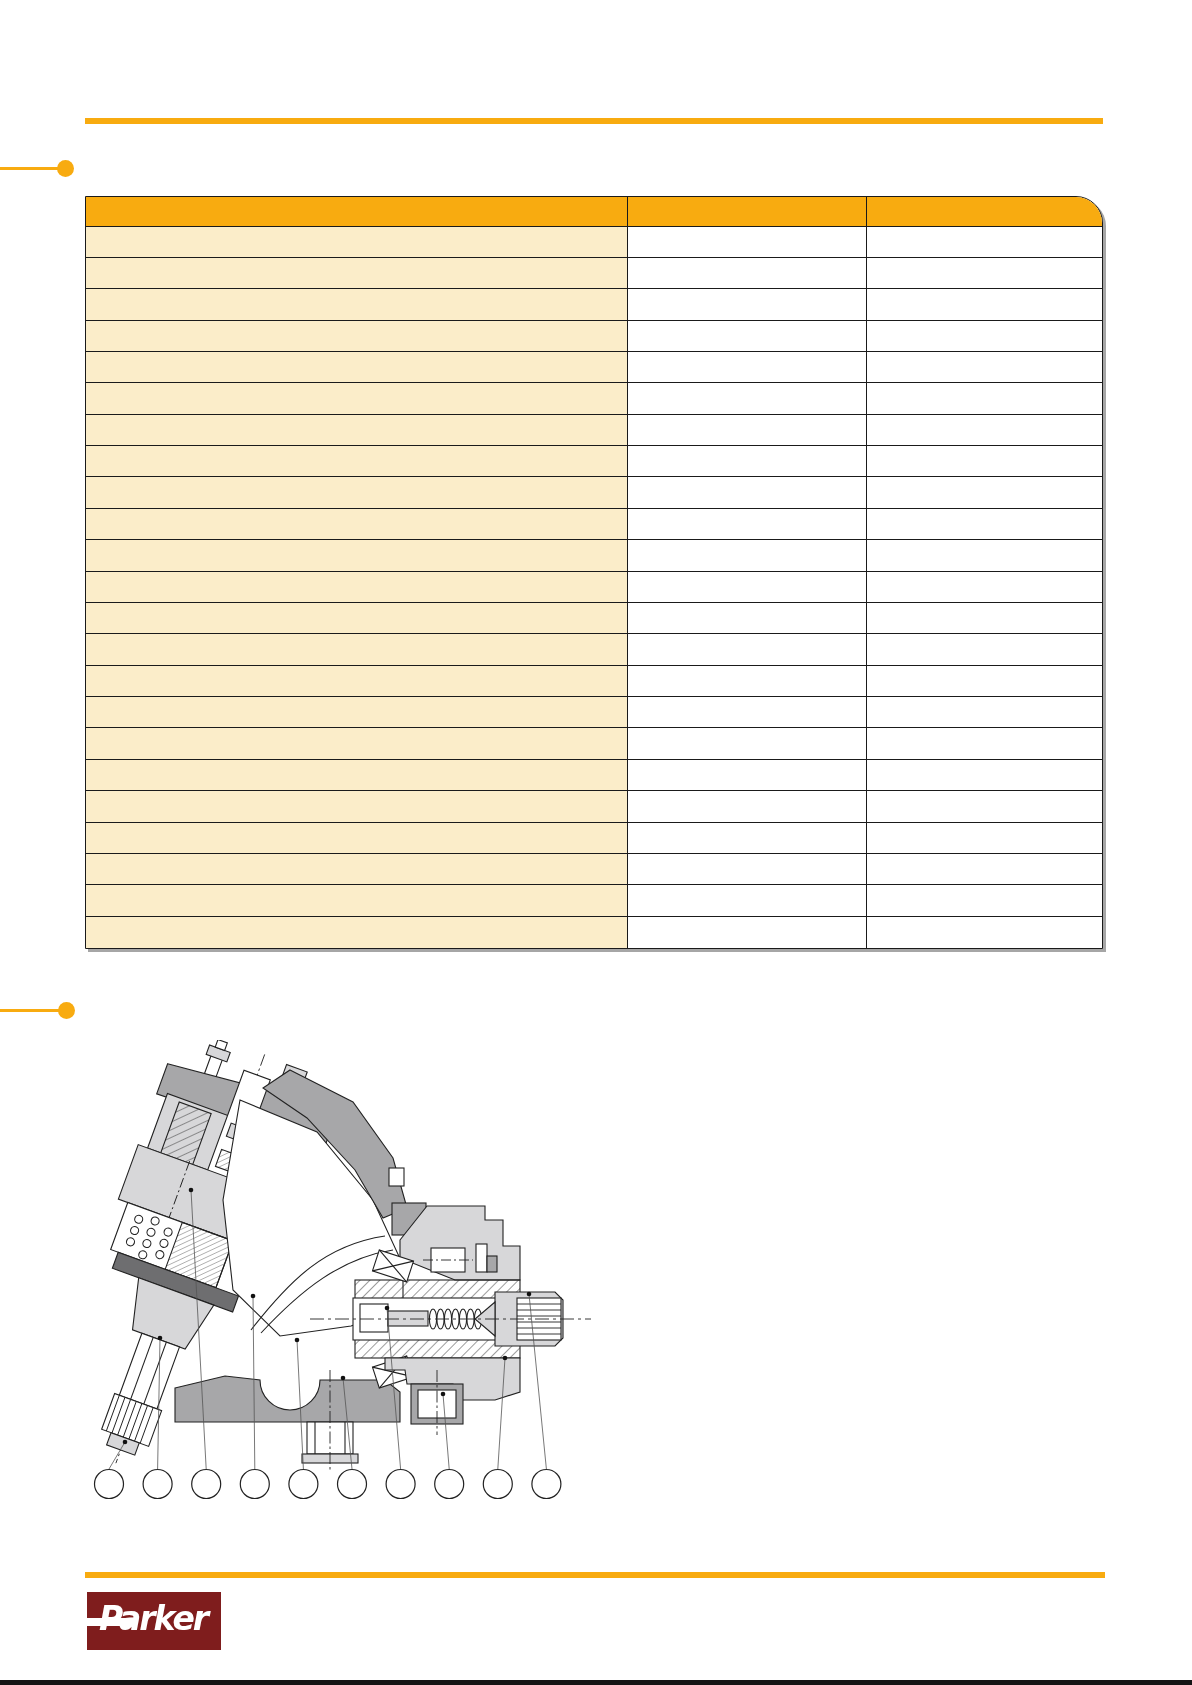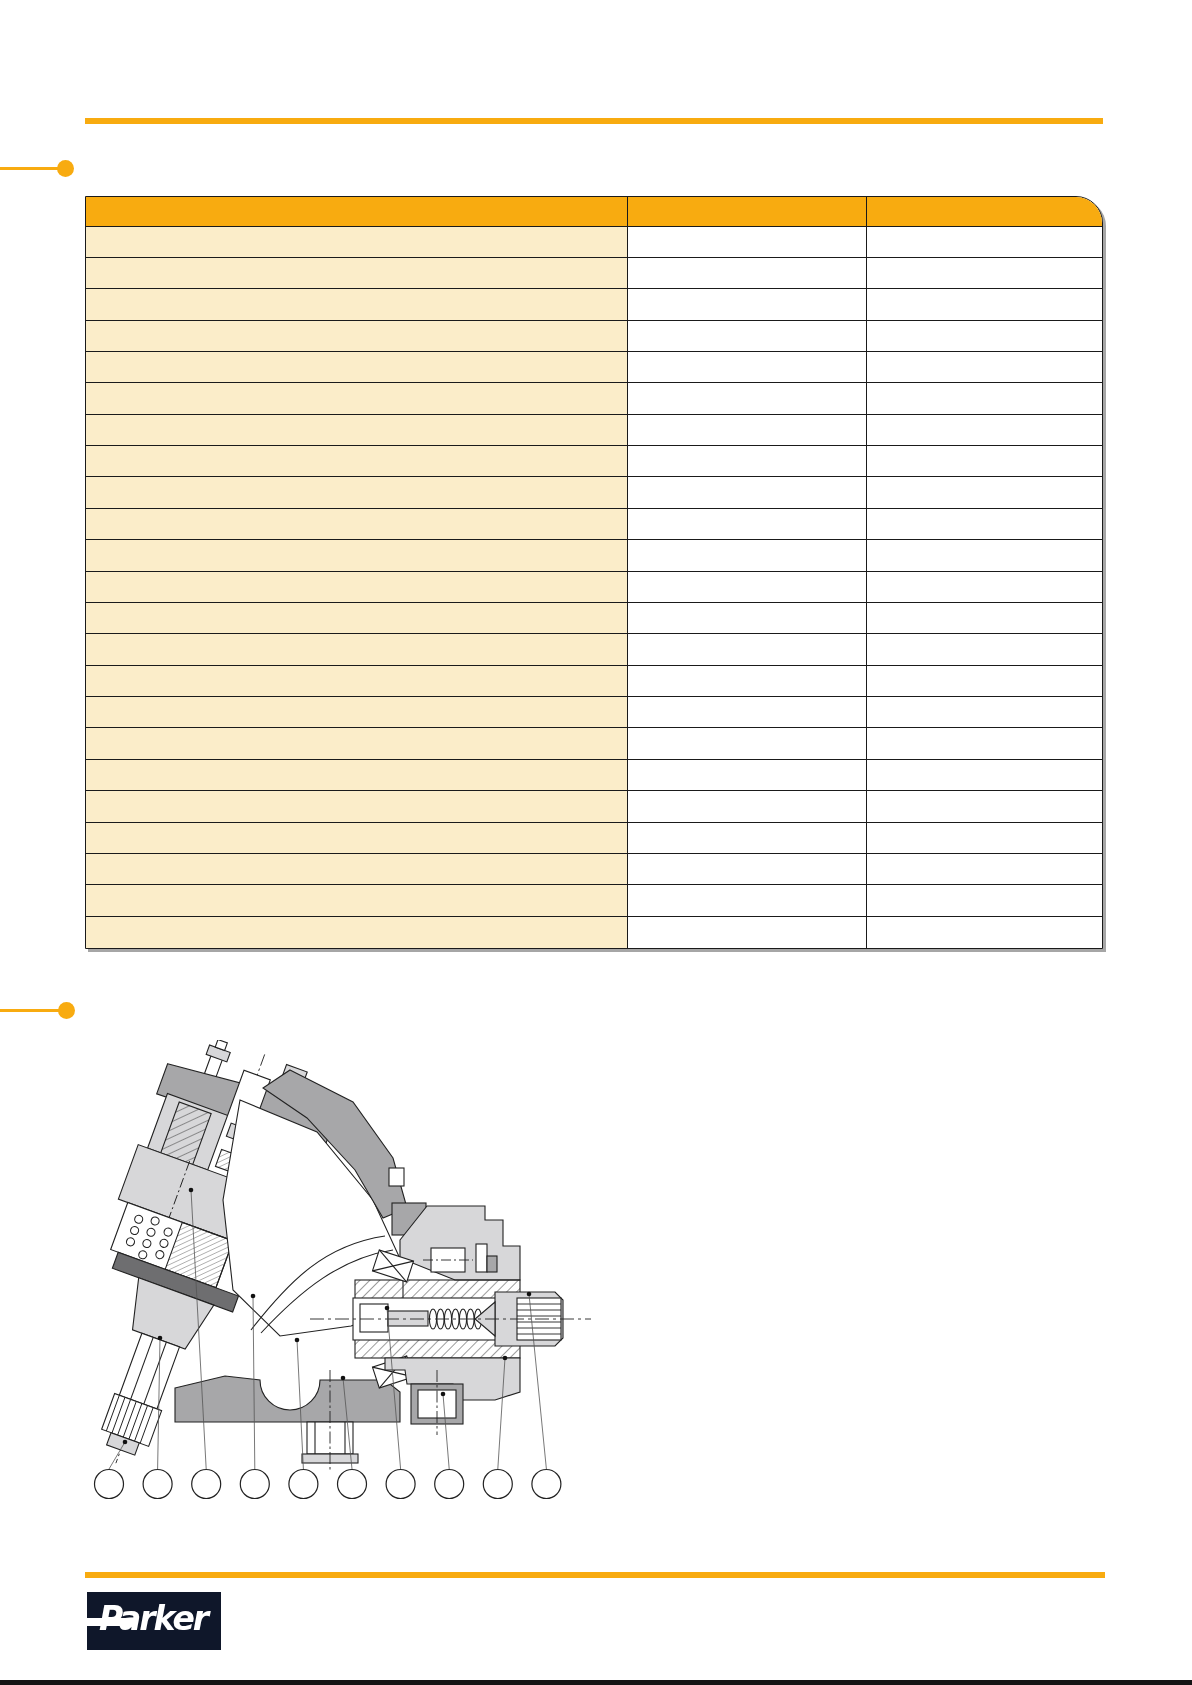--- a/index.html
+++ b/index.html
@@ -31,21 +31,21 @@
   .t-row.head > div{background:#F8AB10; border-bottom:1.6px solid #1a1a1a;}
   .t-row:last-child > div{border-bottom:none;}
   .t-row > div.c1{background:#FBEDC9;}
   .t-row.head > div.c1{background:#F8AB10;}
   .t-row > div.c2, .t-row > div.c3{background:#ffffff;}
   .t-row.head > div.c2, .t-row.head > div.c3{background:#F8AB10;}
   .t-row > div{font-size:13px; color:#1a1a1a; padding:4px 8px; overflow:hidden;}
   
   .drawing{position:absolute; left:55px; top:1040px; width:540px; height:460px;}
   
-  .logo{position:absolute; left:87px; top:1592px; width:134px; height:58px; background:#0f172a;}
+  .logo{position:absolute; left:87px; top:1592px; width:134px; height:58px; background:#7f1d1d;}
   .logo .bar{position:absolute; left:0; top:26px; width:48px; height:8px; background:#ffffff;}
   .logo .word{
     position:absolute; left:12px; top:7px; color:#ffffff;
     font-family:"DejaVu Sans", sans-serif; font-weight:bold; font-style:italic;
     font-size:33px; letter-spacing:-2px;
   }
   .page-bottom-rule{position:absolute; left:0; top:1680px; width:1192px; height:5px; background:#141414;}
 </style>
 </head>
 <body>

